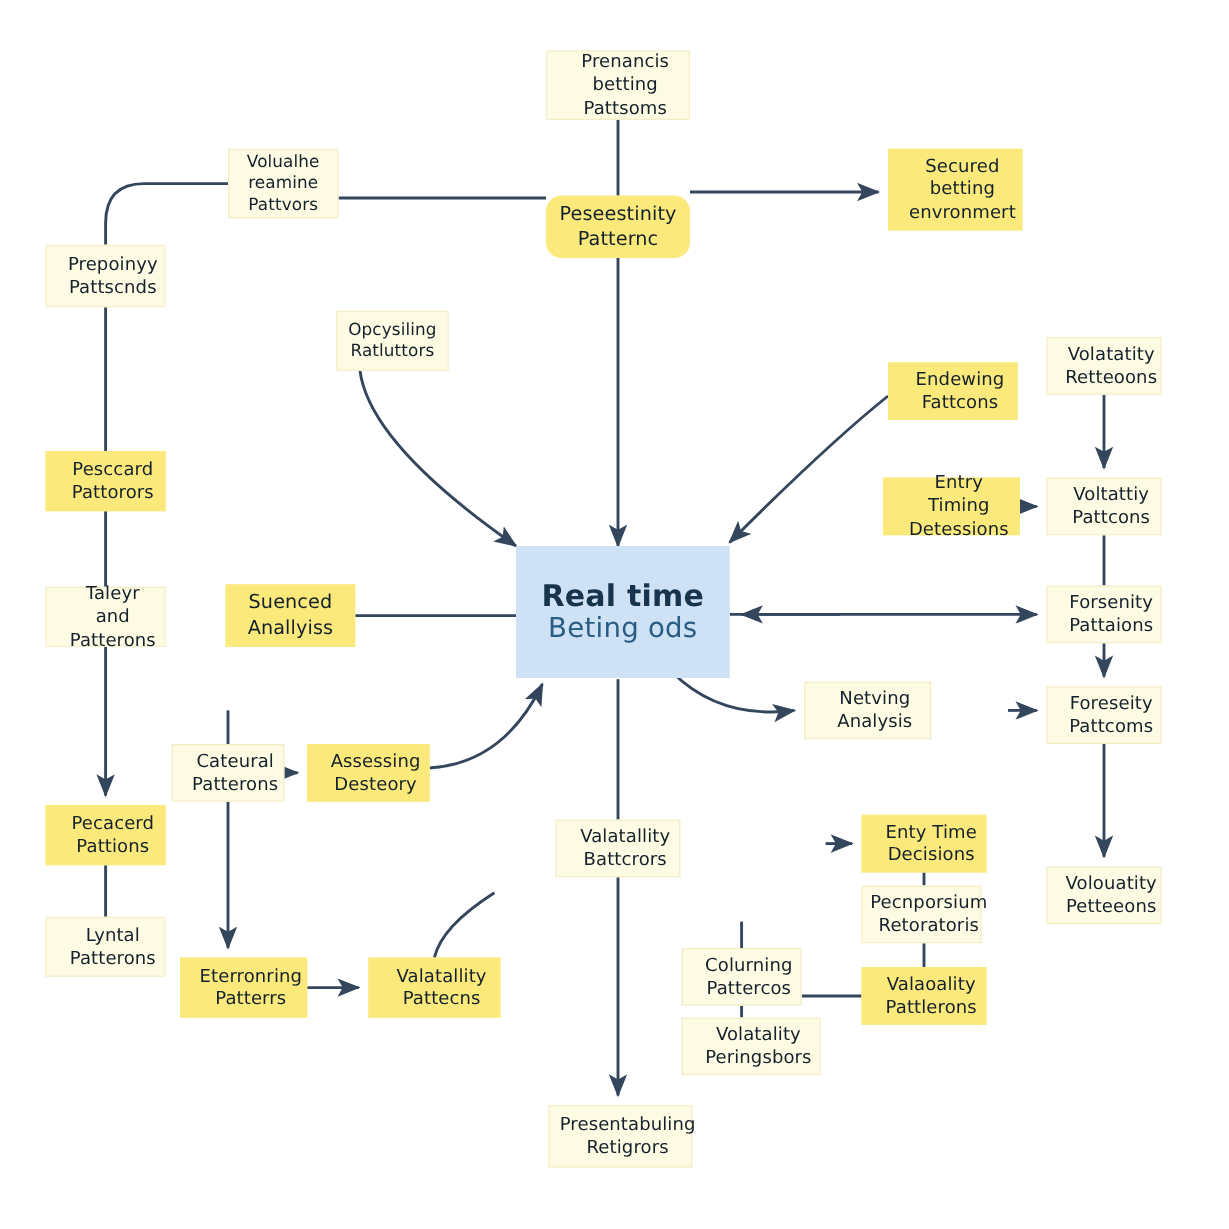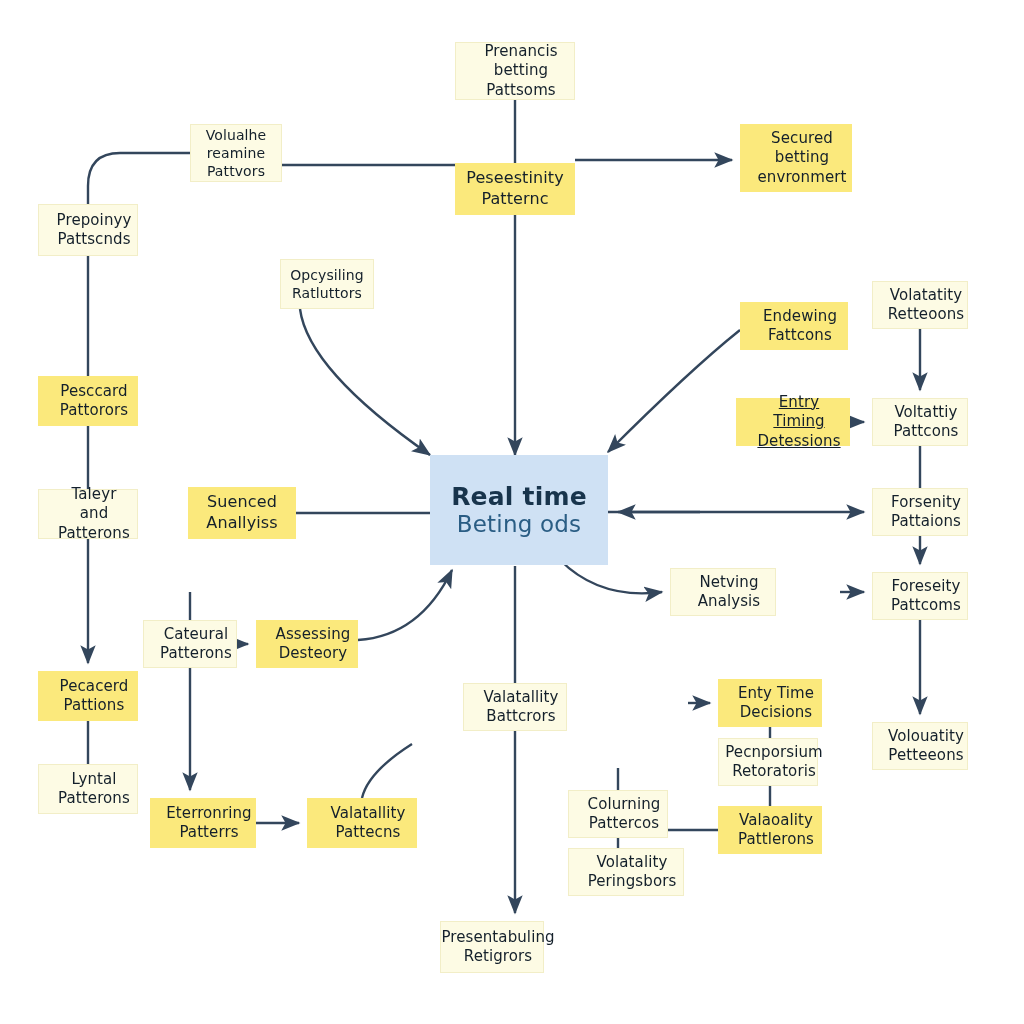--- a/index.html
+++ b/index.html
@@ -118,36 +118,36 @@
         <path d="M 362 798 Q 368 772 412 744" fill="none" stroke="#33465c" stroke-width="2.4" stroke-linecap="butt"></path>
         <path d="M 515 731 L 515 913" fill="none" stroke="#33465c" stroke-width="2.4" stroke-linecap="butt" marker-end="url(#arrowhead)"></path>
       </g>
   </svg>
   <div id="node-layer">
       <div class="node pale fs15" style="left: 455px; top: 42px; width: 120px; height: 58px;">Prenancis betting
 Pattsoms</div>
       <div class="node pale fs14" style="left: 190px; top: 124px; width: 92px; height: 58px;">Volualhe
 reamine
 Pattvors</div>
-      <div class="node strong fs16" style="left: 455px; top: 163px; width: 120px; height: 52px;">Peseestinity
+      <div class="node strong fs16" style="left: 455px; top: 163px; width: 120px; height: 52px; border-radius: 13px;">Peseestinity
 Patternc</div>
       <div class="node strong fs15" style="left: 740px; top: 124px; width: 112px; height: 68px;">Secured
 betting
 envronmert</div>
       <div class="node pale fs15" style="left: 38px; top: 204px; width: 100px; height: 52px;">Prepoinyy
 Pattscnds</div>
       <div class="node pale fs14" style="left: 280px; top: 259px; width: 94px; height: 50px;">Opcysiling
 Ratluttors</div>
       <div class="node strong fs15" style="left: 740px; top: 302px; width: 108px; height: 48px;">Endewing
 Fattcons</div>
       <div class="node pale fs15" style="left: 872px; top: 281px; width: 96px; height: 48px;">Volatatity
 Retteoons</div>
       <div class="node strong fs15" style="left: 38px; top: 376px; width: 100px; height: 50px;">Pesccard
 Pattorors</div>
-      <div class="node strong fs15" style="left: 736px; top: 398px; width: 114px; height: 48px; text-decoration: underline;">Entry Timing
+      <div class="node strong fs15" style="left: 736px; top: 398px; width: 114px; height: 48px;">Entry Timing
 Detessions</div>
       <div class="node pale fs15" style="left: 872px; top: 398px; width: 96px; height: 48px;">Voltattiy
 Pattcons</div>
       <div class="node pale fs15" style="left: 38px; top: 489px; width: 100px; height: 50px;">Taleyr and
 Patterons</div>
       <div class="node strong fs16" style="left: 188px; top: 487px; width: 108px; height: 52px;">Suenced
 Anallyiss</div>
       <div class="node pale fs15" style="left: 872px; top: 488px; width: 96px; height: 48px;">Forsenity
 Pattaions</div>
       <div class="node pale fs15" style="left: 872px; top: 572px; width: 96px; height: 48px;">Foreseity
@@ -173,17 +173,17 @@
       <div class="node strong fs15" style="left: 150px; top: 798px; width: 106px; height: 50px;">Eterronring
 Patterrs</div>
       <div class="node strong fs15" style="left: 307px; top: 798px; width: 110px; height: 50px;">Valatallity
 Pattecns</div>
       <div class="node pale fs15" style="left: 568px; top: 790px; width: 100px; height: 48px;">Colurning
 Pattercos</div>
       <div class="node strong fs15" style="left: 718px; top: 806px; width: 104px; height: 48px;">Valaoality
 Pattlerons</div>
       <div class="node pale fs15" style="left: 568px; top: 848px; width: 116px; height: 48px;">Volatality
 Peringsbors</div>
-      <div class="node pale fs15" style="left: 440px; top: 921px; width: 104px; height: 52px;">Presentabuling
+      <div class="node pale fs15" style="left: 457px; top: 921px; width: 120px; height: 52px;">Presentabuling
 Retigrors</div>
       <div class="node center" style="left: 430px; top: 455px; width: 178px; height: 110px;"><div class="title">Real time</div><div class="subtitle">Beting ods</div></div>
     </div>
 </div>
 
 </body></html>

